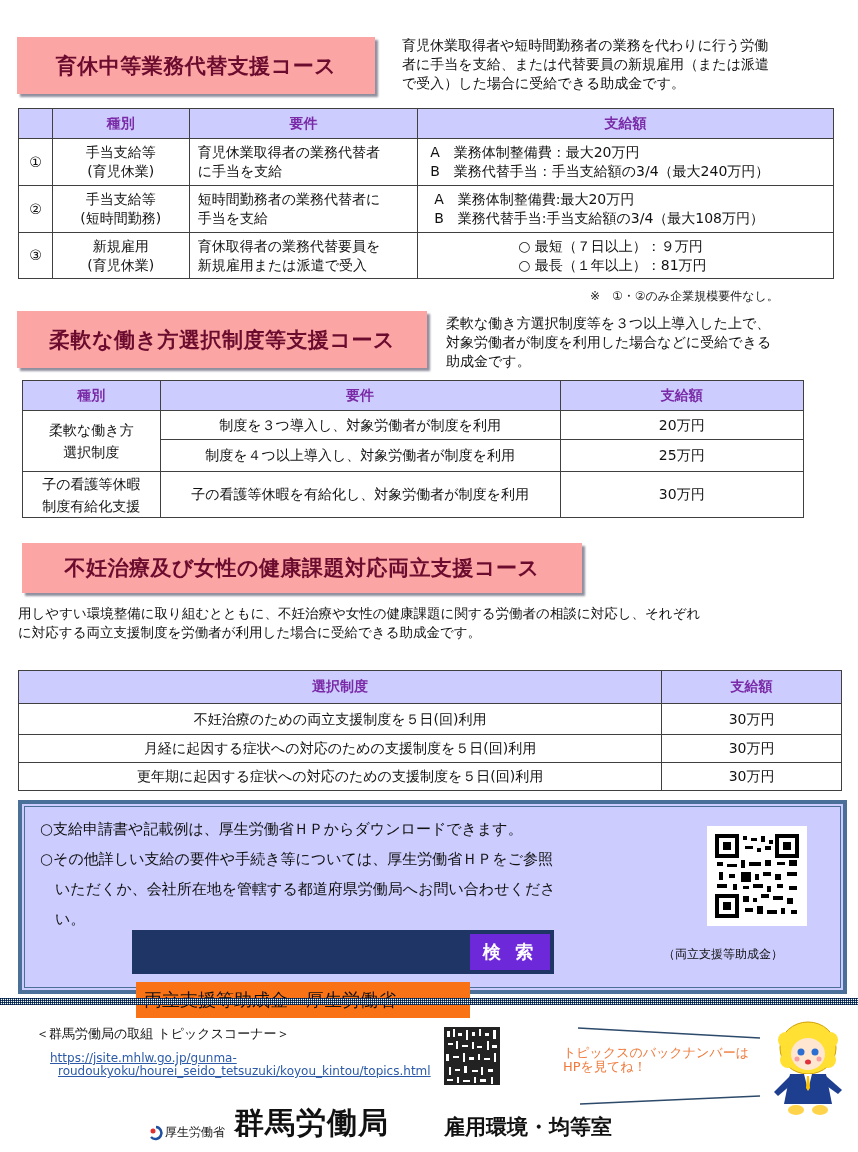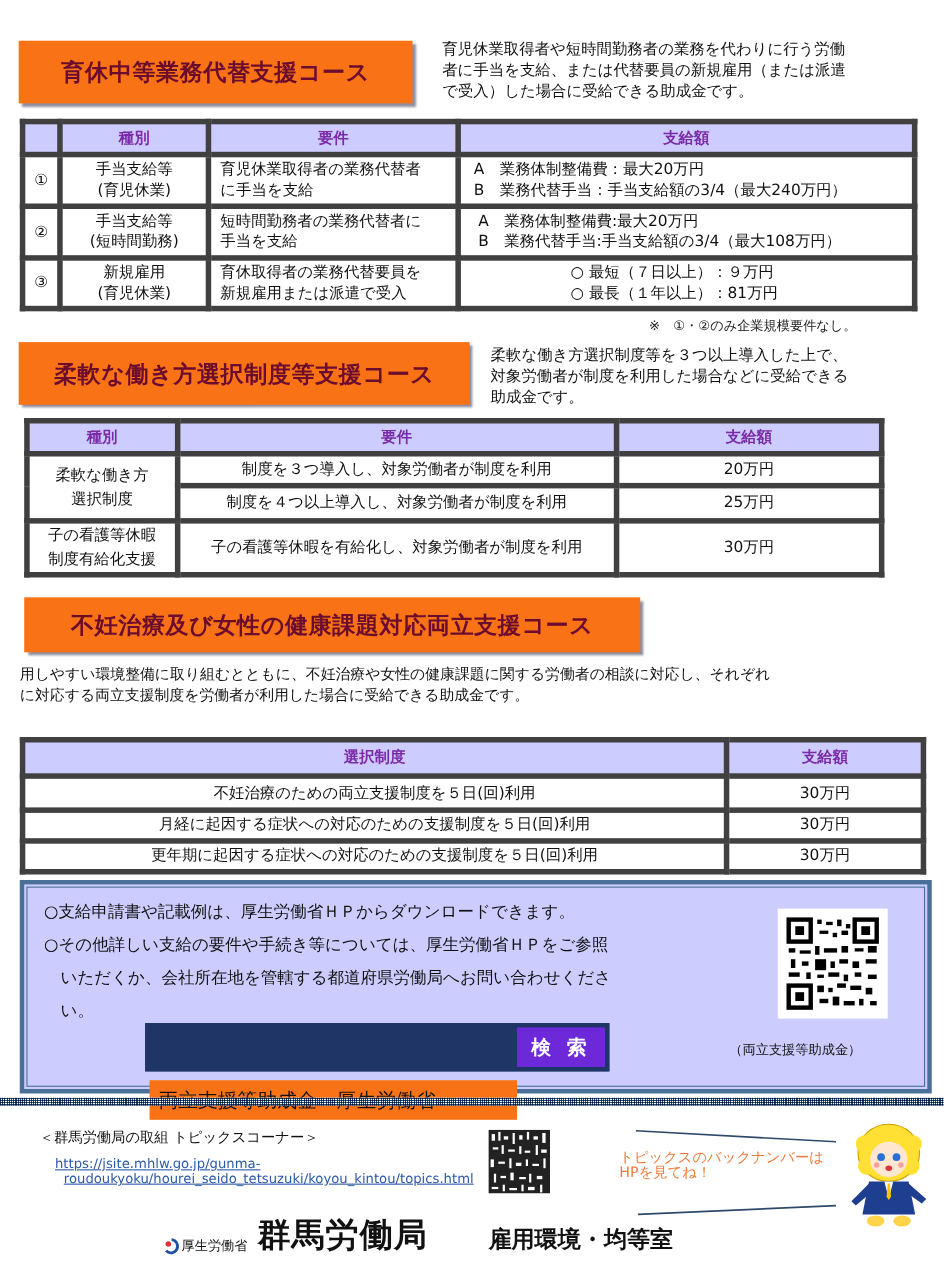--- a/index.html
+++ b/index.html
@@ -2,31 +2,31 @@
 <html><head>
 <meta charset="utf-8">
 <style>
   * { box-sizing: border-box; margin: 0; padding: 0; }
   html, body { width: 858px; height: 1152px; background: #ffffff; overflow: hidden; }
   body { position: relative; font-family: "DejaVu Sans", "Liberation Sans", sans-serif; color: #111; }
   .abs { position: absolute; }
 
   .course-title {
     position: absolute;
-    background: #f97316;
+    background: #fca5a5;
     color: #6b0b2e;
     font-weight: bold;
     display: flex; align-items: center; justify-content: center;
     box-shadow: 3px 3px 2px #8f8f9f;
     letter-spacing: 0.5px;
   }
   .desc { position: absolute; font-size: 14px; line-height: 19px; color: #111; }
 
   table.grid { position: absolute; border-collapse: collapse; font-size: 14px; }
-  table.grid th, table.grid td { border: 5px solid #404040; }
+  table.grid th, table.grid td { border: 1px solid #404040; }
   table.grid th {
     background: #ccccff; color: #7a2aa6; font-weight: bold; text-align: center;
     font-size: 14px;
   }
   table.grid td { line-height: 19px; }
   .center { text-align: center; }
   .left { text-align: left; padding-left: 8px; }
   .nowrap { white-space: nowrap; }
 
   .footnote { position: absolute; font-size: 12px; color: #222; }

